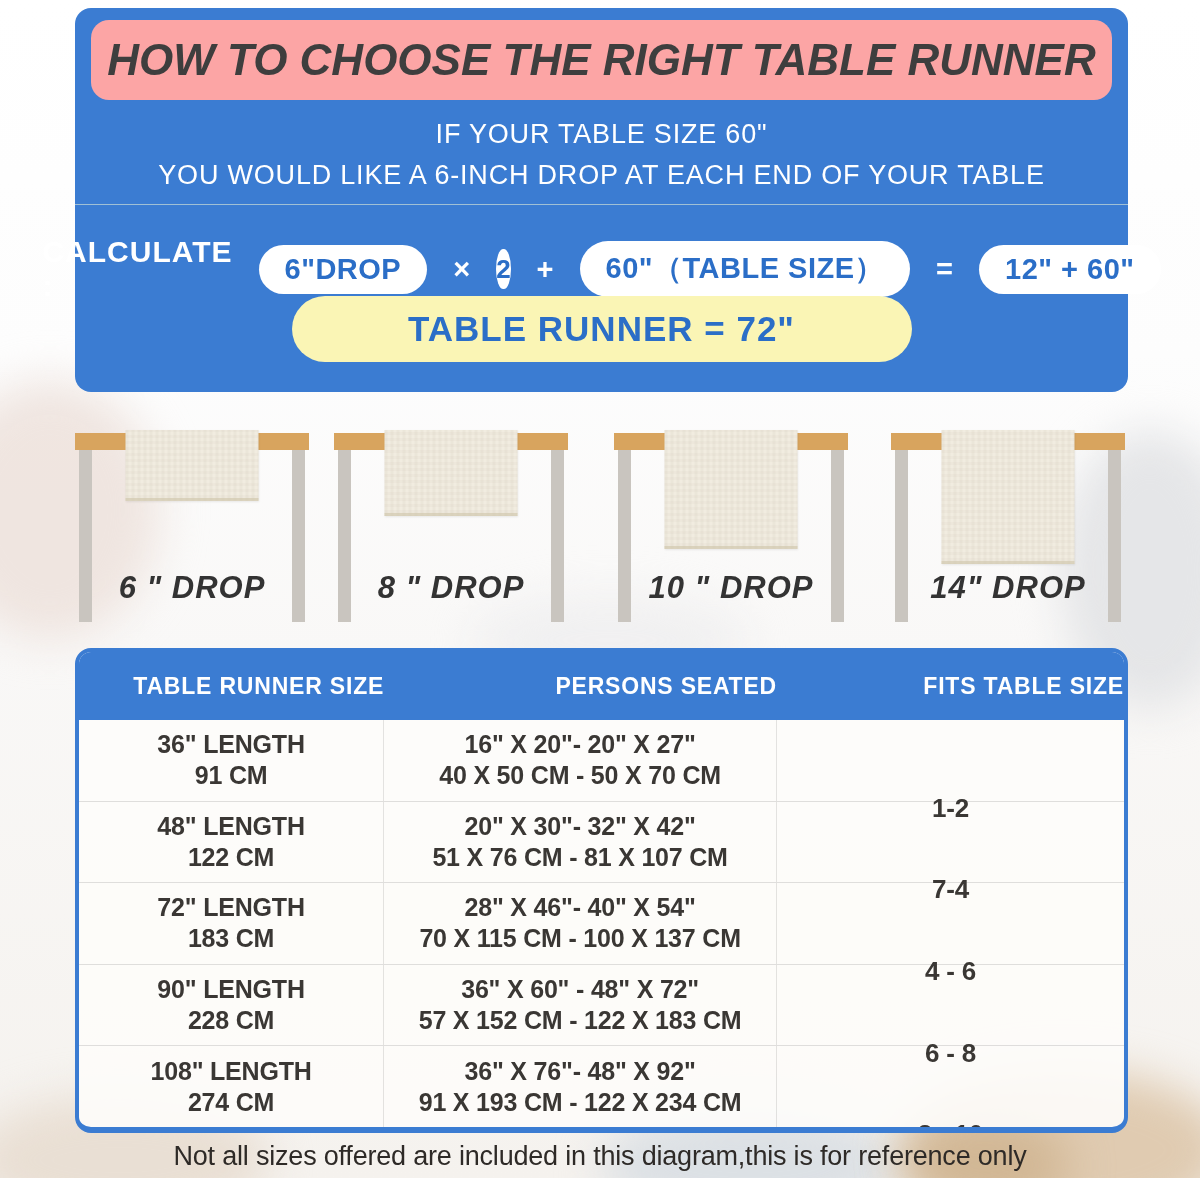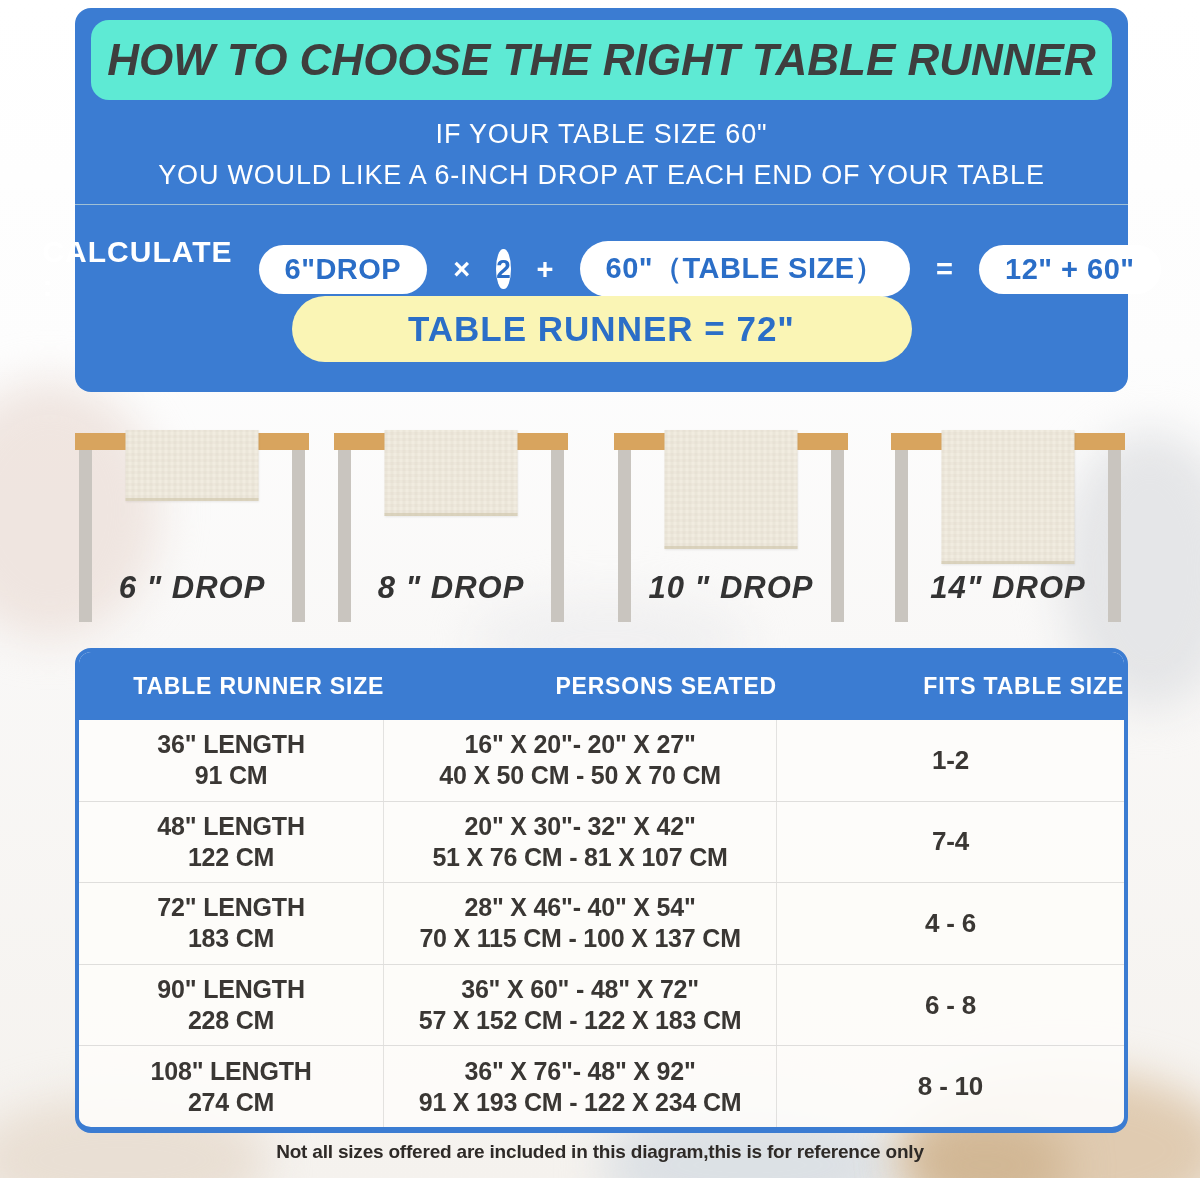--- a/index.html
+++ b/index.html
@@ -17,21 +17,21 @@
   .blob.b5{right:-30px;top:1070px;width:330px;height:160px;background:rgba(216,190,156,.75);}
   .blob.b6{right:130px;top:1115px;width:170px;height:100px;background:rgba(200,170,130,.6);}
   .blob.b7{left:470px;top:595px;width:280px;height:90px;background:rgba(235,235,237,.6);}
 
   
   .panel-top{
     position:absolute;left:75px;top:8px;width:1053px;height:384px;z-index:2;
     background:#3B7CD2;border-radius:16px;
   }
   .title-box{
-    position:absolute;left:16px;right:16px;top:12px;height:80px;background:#5eead4;
+    position:absolute;left:16px;right:16px;top:12px;height:80px;background:#fca5a5;
     border-radius:18px;display:flex;align-items:center;justify-content:center;
   }
   .title-box h1{
     margin:0;font-size:44px;font-weight:800;font-style:italic;color:#3E3E3E;
     letter-spacing:0;white-space:nowrap;
   }
   .intro{
     position:absolute;top:106px;left:0;width:100%;text-align:center;color:#fff;
     font-size:27px;line-height:41px;font-weight:400;letter-spacing:.8px;
   }
@@ -100,25 +100,25 @@
   .th{color:#fff;text-align:right;font-weight:700;font-size:23px;letter-spacing:.8px;}
   .tbody{position:absolute;top:68px;bottom:0;left:0;right:0;display:flex;flex-direction:column;}
   .trow{flex:1;display:grid;grid-template-columns:29.2% 37.6% 33.2%;}
   .trow + .trow{border-top:1px solid rgba(70,70,70,.16);}
   .tcell{
     height:100%;display:flex;flex-direction:column;justify-content:center;text-align:center;
     color:#3A3734;font-weight:700;font-size:25px;line-height:31px;letter-spacing:-.2px;
     box-sizing:border-box;
   }
   .tcell.c1,.tcell.c2{border-right:1px solid rgba(70,70,70,.14);}
-  .tcell.c3{font-size:26px;}
+  .tcell.c3{font-size:26px;margin-top:48px;}
 
   .footer-note{
     position:absolute;top:1141px;left:0;width:100%;text-align:center;z-index:2;
-    font-size:19px;font-weight:700;color:#2E2A27;letter-spacing:-.2px;margin:0;
+    font-size:27px;font-weight:400;color:#2E2A27;letter-spacing:-.2px;margin:0;
   }
 </style>
 </head>
 <body>
 
 <div class="screen">
 
   <div class="blob b1"></div>
   <div class="blob b2"></div>
   <div class="blob b3"></div>

